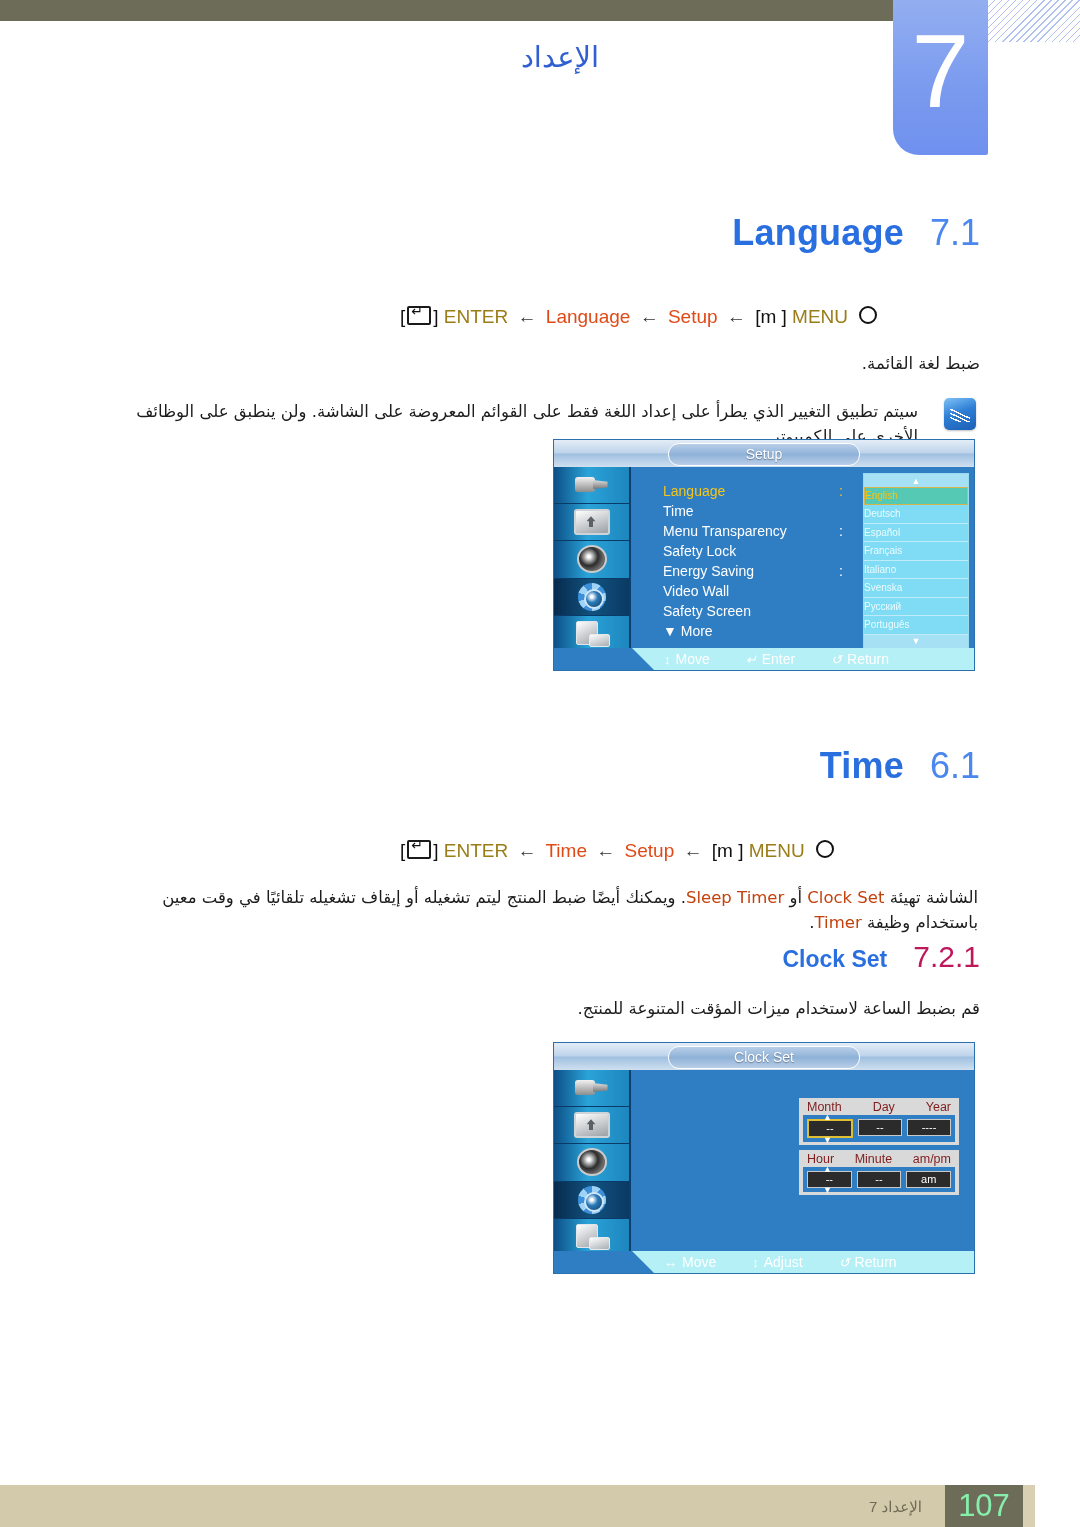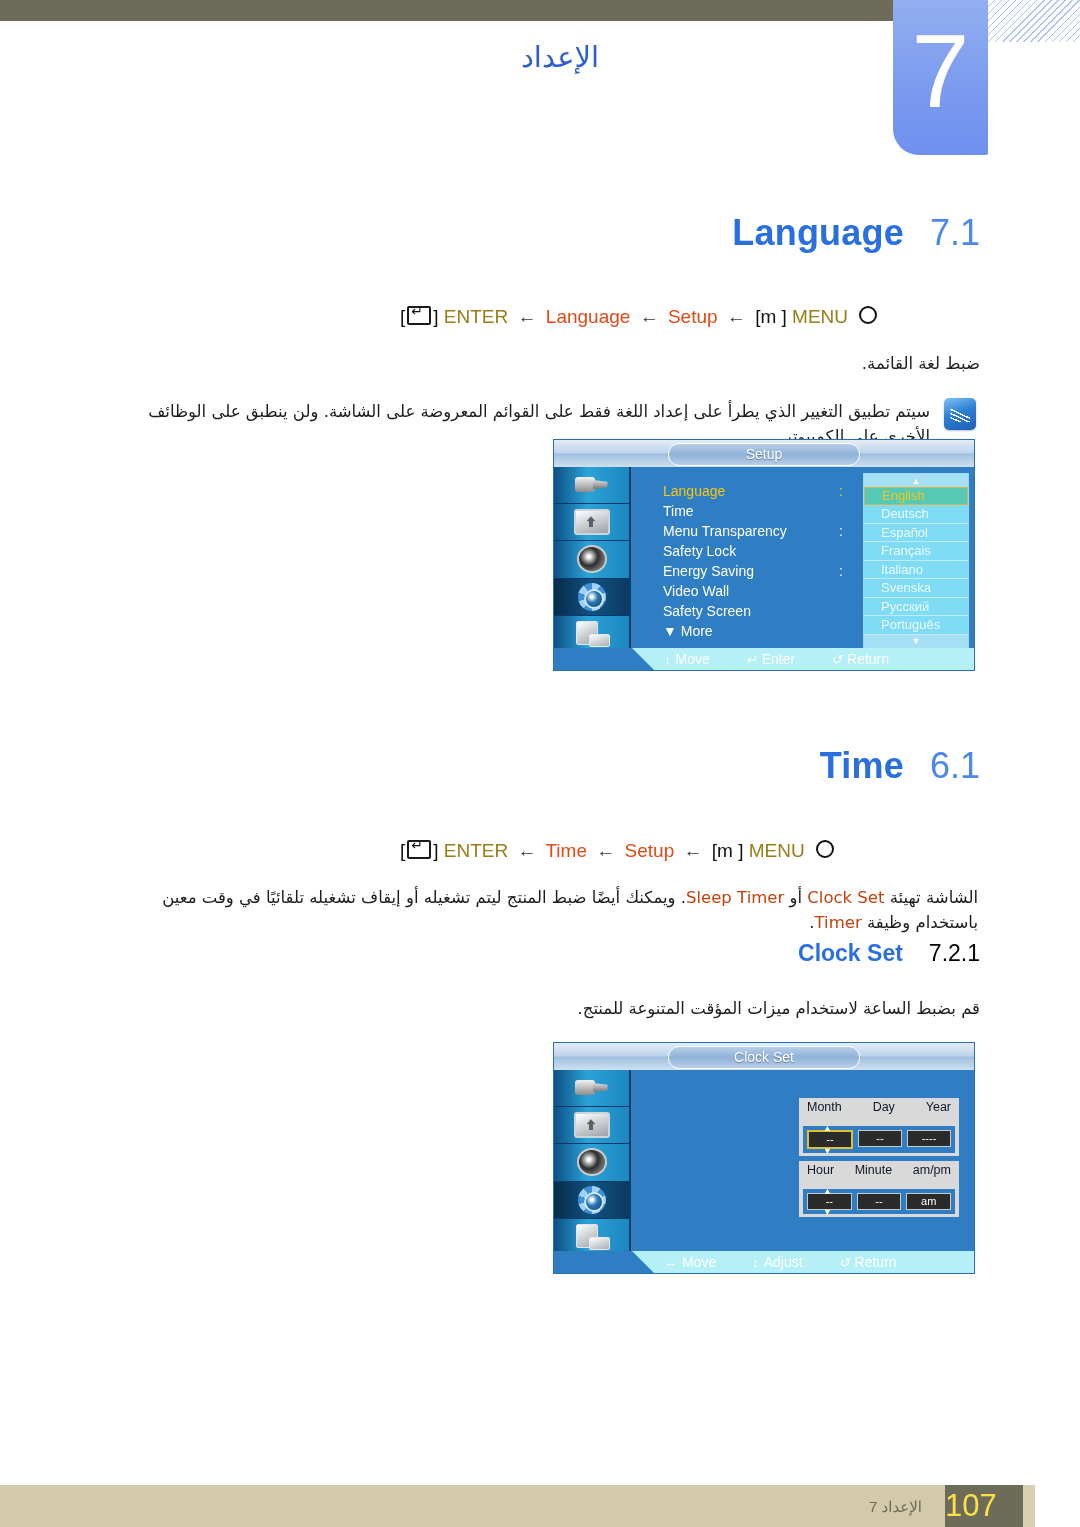--- a/index.html
+++ b/index.html
@@ -45,21 +45,21 @@
     display:flex;align-items:baseline;justify-content:flex-end;gap:26px;
   }
   .sec-head .t{color:#2a6fe0;font-size:36px;font-weight:bold;letter-spacing:.2px;}
   .sec-head .n{color:#4a87ee;font-size:36px;font-weight:400;text-align:center;}
 
   .sub-head{
     position:absolute;width:520px;left:460px;
     display:flex;align-items:baseline;justify-content:flex-end;gap:26px;
   }
   .sub-head .t{color:#2a6fe0;font-size:23px;font-weight:bold;}
-  .sub-head .n{color:#000000;font-size:23px;font-weight:400;}
+  .sub-head .n{color:#be185d;font-size:30px;font-weight:400;}
 
   
   .crumb{
     position:absolute;left:400px;width:580px;text-align:left;
     font-size:19px;white-space:nowrap;
   }
   .crumb .enterbox{
     display:inline-block;border:2px solid #1a1a1a;border-radius:2px;
     width:20px;height:15px;position:relative;vertical-align:-2px;margin:0 2px;
   }
@@ -187,22 +187,22 @@
 
   .lang-box{
     position:absolute;left:232px;top:6px;width:104px;
     background:#bfe9f7;border:1px solid #9ad9ee;
   }
   .lang-arrow{
     height:13px;display:flex;align-items:center;justify-content:center;
     background:#a5e0f4;color:#ffffff;font-size:9px;
   }
   .lang-item{
-    height:17.5px;line-height:17.5px;font-size:13px;color:#eafbff;
-    padding-left:17px;background:#7fdcf4;border-bottom:1px solid #bfeaf7;
+    height:17.5px;line-height:17.5px;font-size:10px;color:#eafbff;
+    padding-left:0;background:#7fdcf4;border-bottom:1px solid #bfeaf7;
     white-space:nowrap;overflow:hidden;
   }
   .lang-item.sel{
     background:#56c9b4;color:#f5c518;border:1.5px solid #d7b54a;
     height:16px;line-height:16px;
   }
 
   .osd-bottom{
     position:absolute;left:0;bottom:0;width:100%;height:22px;
     background:#b5f0f7;
@@ -216,21 +216,21 @@
     color:#ffffff;font-size:14px;
   }
   .osd-bottom .hints span{display:inline-flex;align-items:center;gap:5px;}
   .hint-gl{color:#ffffff;font-size:13px;}
 
   
   .clock-wrap{
     position:absolute;left:168px;top:28px;width:160px;
   }
   .clock-grp{background:#d9d9d9;padding:2px 4px 3px;margin-bottom:5px;}
-  .clock-labels{display:flex;font-size:12.5px;color:#0f172a;justify-content:space-between;padding:0 4px 12px;}
+  .clock-labels{display:flex;font-size:12.5px;color:#7f1d1d;justify-content:space-between;padding:0 4px 1px;}
   .clock-fields{
     display:flex;gap:5px;background:#2f7ec4;padding:4px 4px;justify-content:space-between;
     position:relative;
   }
   .cfield{
     background:#2b2b2b;color:#ffffff;font-size:11px;text-align:center;
     height:15px;line-height:15px;border:1px solid #c9c9c9;flex:1;
   }
   .cfield.sel{border:2px solid #e0bf35;}
   .spin-up,.spin-dn{
@@ -241,21 +241,21 @@
 
   
   .foot-bar{
     position:absolute;left:0;bottom:0;width:1023px;height:42px;background:#d3c9ab;
   }
   .foot-txt{
     position:absolute;right:158px;bottom:11px;color:#6f6b56;font-size:15px;direction:rtl;
   }
   .foot-pg{
     position:absolute;right:57px;bottom:0;width:78px;height:42px;
-    background:#6d6c59;color:#fde047;font-size:31px;line-height:42px;text-align:left;
+    background:#6d6c59;color:#86efac;font-size:31px;line-height:42px;text-align:center;
   }
   .foot-edge{position:absolute;right:45px;bottom:0;width:12px;height:42px;background:#d9cfb3;}
 </style>
 </head>
 <body>
 
 <div class="top-olive"></div>
 <div class="top-hatch"></div>
 <div class="chapter-tab"></div>
 <div class="chapter-num">7</div>
@@ -275,21 +275,21 @@
   <span class="red">Setup</span>
   <span class="arr">←</span>
   <span class="blk">[m  ]</span>
   <span class="gold">MENU</span>
   <span class="circ"></span>
 </div>
 
 <div class="ar" style="top:352px;right:100px;width:500px;">ضبط لغة القائمة.</div>
 
 <div class="note-icon" style="left:944px;top:398px;"></div>
-<div class="ar" style="top:400px;left:120px;width:810px;">سيتم تطبيق التغيير الذي يطرأ على إعداد اللغة فقط على القوائم المعروضة على الشاشة. ولن ينطبق على الوظائف الأخرى على الكمبيوتر.</div>
+<div class="ar" style="top:400px;left:108px;width:810px;">سيتم تطبيق التغيير الذي يطرأ على إعداد اللغة فقط على القوائم المعروضة على الشاشة. ولن ينطبق على الوظائف الأخرى على الكمبيوتر.</div>
 
 <div class="osd" style="left:554px;top:440px;">
   <div class="osd-titlebar"></div>
   <div class="osd-titlepill">Setup</div>
 
   <div class="osd-side">
     <div class="osd-ic">
         <div class="ic-plug"></div>
       </div>
     <div class="osd-ic">

